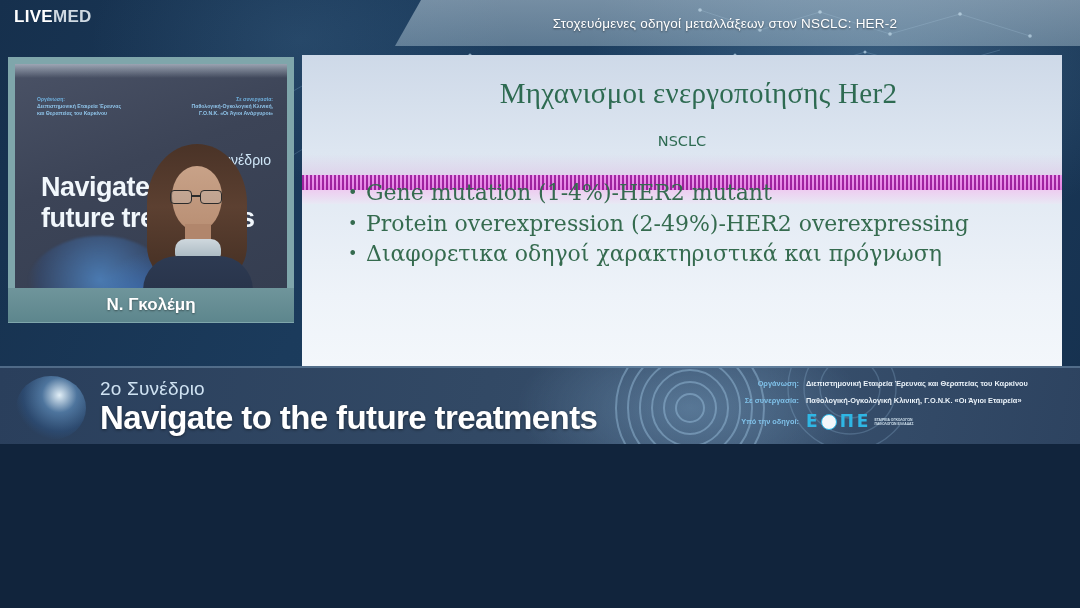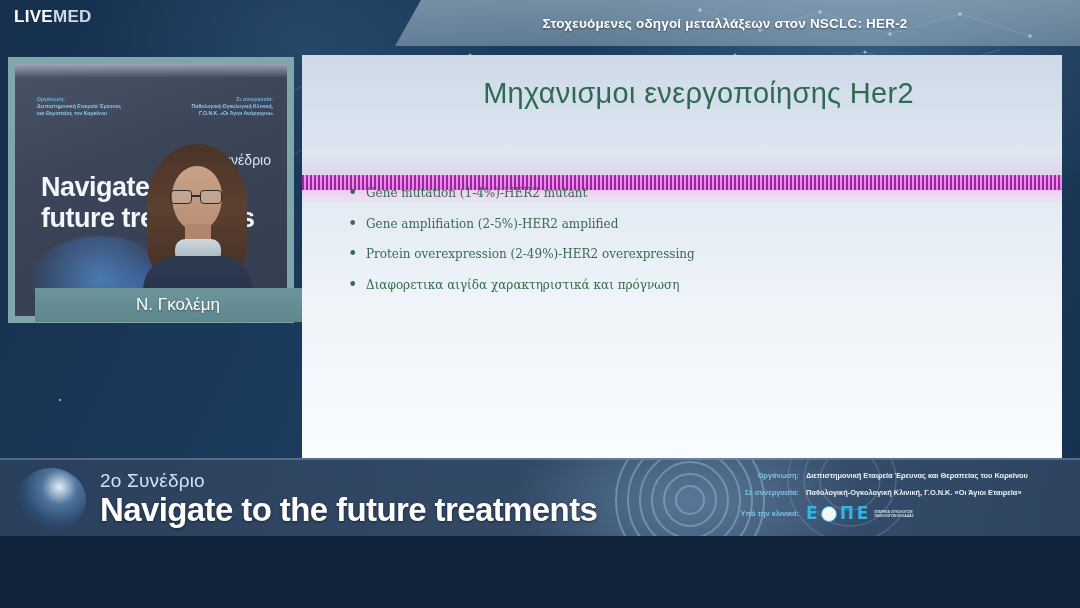--- a/index.html
+++ b/index.html
@@ -5,21 +5,21 @@
   * { box-sizing: border-box; margin: 0; padding: 0; }
   html, body {
     width: 1080px; height: 608px;
     overflow: hidden;
     font-family: "Liberation Sans", sans-serif;
     background: #11243c;
   }
 
   #app {
     position: relative;
-    width: 1080px; height: 536px;
+    width: 1080px; height: 444px;
     overflow: hidden;
     background:
       radial-gradient(ellipse 420px 260px at 880px 60px, rgba(150,200,235,0.22), rgba(150,200,235,0) 70%),
       radial-gradient(ellipse 300px 200px at 300px 40px, rgba(120,170,210,0.14), rgba(120,170,210,0) 70%),
       linear-gradient(115deg, #16304d 0%, #1b3b5c 35%, #1d3f61 60%, #16314f 100%);
   }
 
   
   .netdots {
     position: absolute; inset: 0;
@@ -34,21 +34,21 @@
   }
   #header-glass {
     position: absolute; left: 395px; top: 0; width: 685px; height: 46px;
     background: linear-gradient(180deg, rgba(205,222,232,0.50) 0%, rgba(188,210,222,0.42) 100%);
     clip-path: polygon(26px 0, 100% 0, 100% 100%, 0 100%);
   }
   #header-title {
     position: absolute; left: 395px; top: 0; width: 660px; height: 46px;
     display: flex; align-items: center; justify-content: center;
     color: #ffffff;
-    font-size: 13.5px; font-weight: bold;
+    font-size: 13.5px; font-weight: normal;
     letter-spacing: .2px;
     text-shadow: 0 1px 2px rgba(0,0,0,.45);
     white-space: nowrap;
   }
   #logo {
     position: absolute; left: 14px; top: 8px;
     font-size: 17px; font-weight: bold; letter-spacing: .3px;
     line-height: 18px;
   }
   #logo .live { color: #ffffff; }
@@ -134,36 +134,35 @@
   }
   .sp-body {
     position: absolute; left: 10px; top: 112px; width: 110px; height: 80px;
     background: linear-gradient(180deg, #2d3a52, #232d42);
     border-radius: 34px 34px 0 0;
   }
   #speaker-name {
     position: absolute; left: 8px; top: 288px; width: 286px; height: 34px;
     background: linear-gradient(180deg, #6f959b 0%, #5d868d 100%);
     display: flex; align-items: center; justify-content: center;
-    color: #ffffff; font-size: 17px; font-weight: normal;
+    color: #ffffff; font-size: 17px; font-weight: bold;
     text-shadow: 0 1px 2px rgba(0,0,0,.4);
-    margin-left: 27px;
   }
 
   
   #slide {
     position: absolute; left: 302px; top: 55px; width: 760px; height: 437px;
     background: linear-gradient(180deg, #ced9e8 0%, #dde6f1 22%, #eef3f9 55%, #f6f9fc 80%, #fbfdfe 100%);
     overflow: hidden;
   }
   #slide-title {
     position: absolute; left: 0; right: 0; top: 22px;
     text-align: center;
     color: #2e6b52;
-    font-family: Liberation Sans, sans-serif;
+    font-family: Liberation Serif, serif;
     font-size: 29px; font-weight: 400;
     letter-spacing: .3px;
     margin-left: 33px;
   }
   #slide-subtitle {
     position: absolute; left: 0; right: 0; top: 78px;
     text-align: center;
     color: #2e6b52;
     font-family: "DejaVu Sans", sans-serif;
     font-size: 14.5px; font-weight: 400;
@@ -179,21 +178,21 @@
     background: linear-gradient(180deg, rgba(240,200,240,.85), rgba(244,226,244,.25));
   }
   #pink-halo {
     position: absolute; left: 0; right: 0; top: 99px; height: 21px;
     background: linear-gradient(180deg, rgba(215,190,225,0), rgba(221,186,226,.45));
   }
   #bullets {
     position: absolute; left: 44px; top: 123px; right: 24px;
     font-family: "DejaVu Serif", serif;
     color: #356b4f;
-    font-size: 12px;
+    font-size: 22px;
     line-height: 30.5px;
   }
   #bullets li {
     list-style: none;
     position: relative;
     padding-left: 20px;
   }
   #bullets li::before {
     content: "\2022";
     position: absolute; left: 2px; top: 0;
@@ -336,27 +335,27 @@
         <div class="sp-scarf"></div>
         <div class="sp-body"></div>
       </div>
     </div>
   </div>
   <div id="speaker-name">Ν. Γκολέμη</div>
 
   <div id="slide">
     <div id="pink-halo"></div>
     <div id="slide-title">Μηχανισμοι ενεργοποίησης Her2</div>
+    <div id="slide-subtitle">NSCLC</div>
     <div id="pink-band"></div>
     <div id="pink-band-soft"></div>
     <ul id="bullets">
         <li>Gene mutation (1-4%)-HER2 mutant</li>
-        <li>Gene amplifiation (2-5%)-HER2 amplified</li>
         <li>Protein overexpression (2-49%)-HER2 overexpressing</li>
-        <li>Διαφορετικα αιγίδα χαρακτηριστικά και πρόγνωση</li>
+        <li>Διαφορετικα οδηγοί χαρακτηριστικά και πρόγνωση</li>
       </ul>
     <div id="slide-toolbar">
         <div class="tb">◁</div>
         <div class="tb">▷</div>
         <div class="tb">✎</div>
         <div class="tb">▦</div>
         <div class="tb">🔍</div>
         <div class="tb">⋯</div>
       </div>
   </div>
@@ -385,21 +384,21 @@
     <div id="banner-credits">
         <div class="cred-row">
           <div class="cred-lbl">Οργάνωση:</div>
           <div class="cred-val">Διεπιστημονική Εταιρεία Έρευνας και Θεραπείας του Καρκίνου</div>
         </div>
         <div class="cred-row">
           <div class="cred-lbl">Σε συνεργασία:</div>
           <div class="cred-val">Παθολογική-Ογκολογική Κλινική, Γ.Ο.Ν.Κ. «Οι Άγιοι Εταιρεία»</div>
         </div>
         <div class="cred-row">
-          <div class="cred-lbl">Υπό την κλινικά:</div>
+          <div class="cred-lbl">Υπό την οδηγοί:</div>
           <div id="eope-logo">
             <span class="ltr">E</span>
             <span class="orb"></span>
             <span class="ltr">Π</span>
             <span class="ltr">E</span>
             <span class="tag">ΕΤΑΙΡΕΙΑ ΟΓΚΟΛΟΓΩΝ ΠΑΘΟΛΟΓΩΝ ΕΛΛΑΔΑΣ</span>
           </div>
         </div>
       </div>
   </div>

